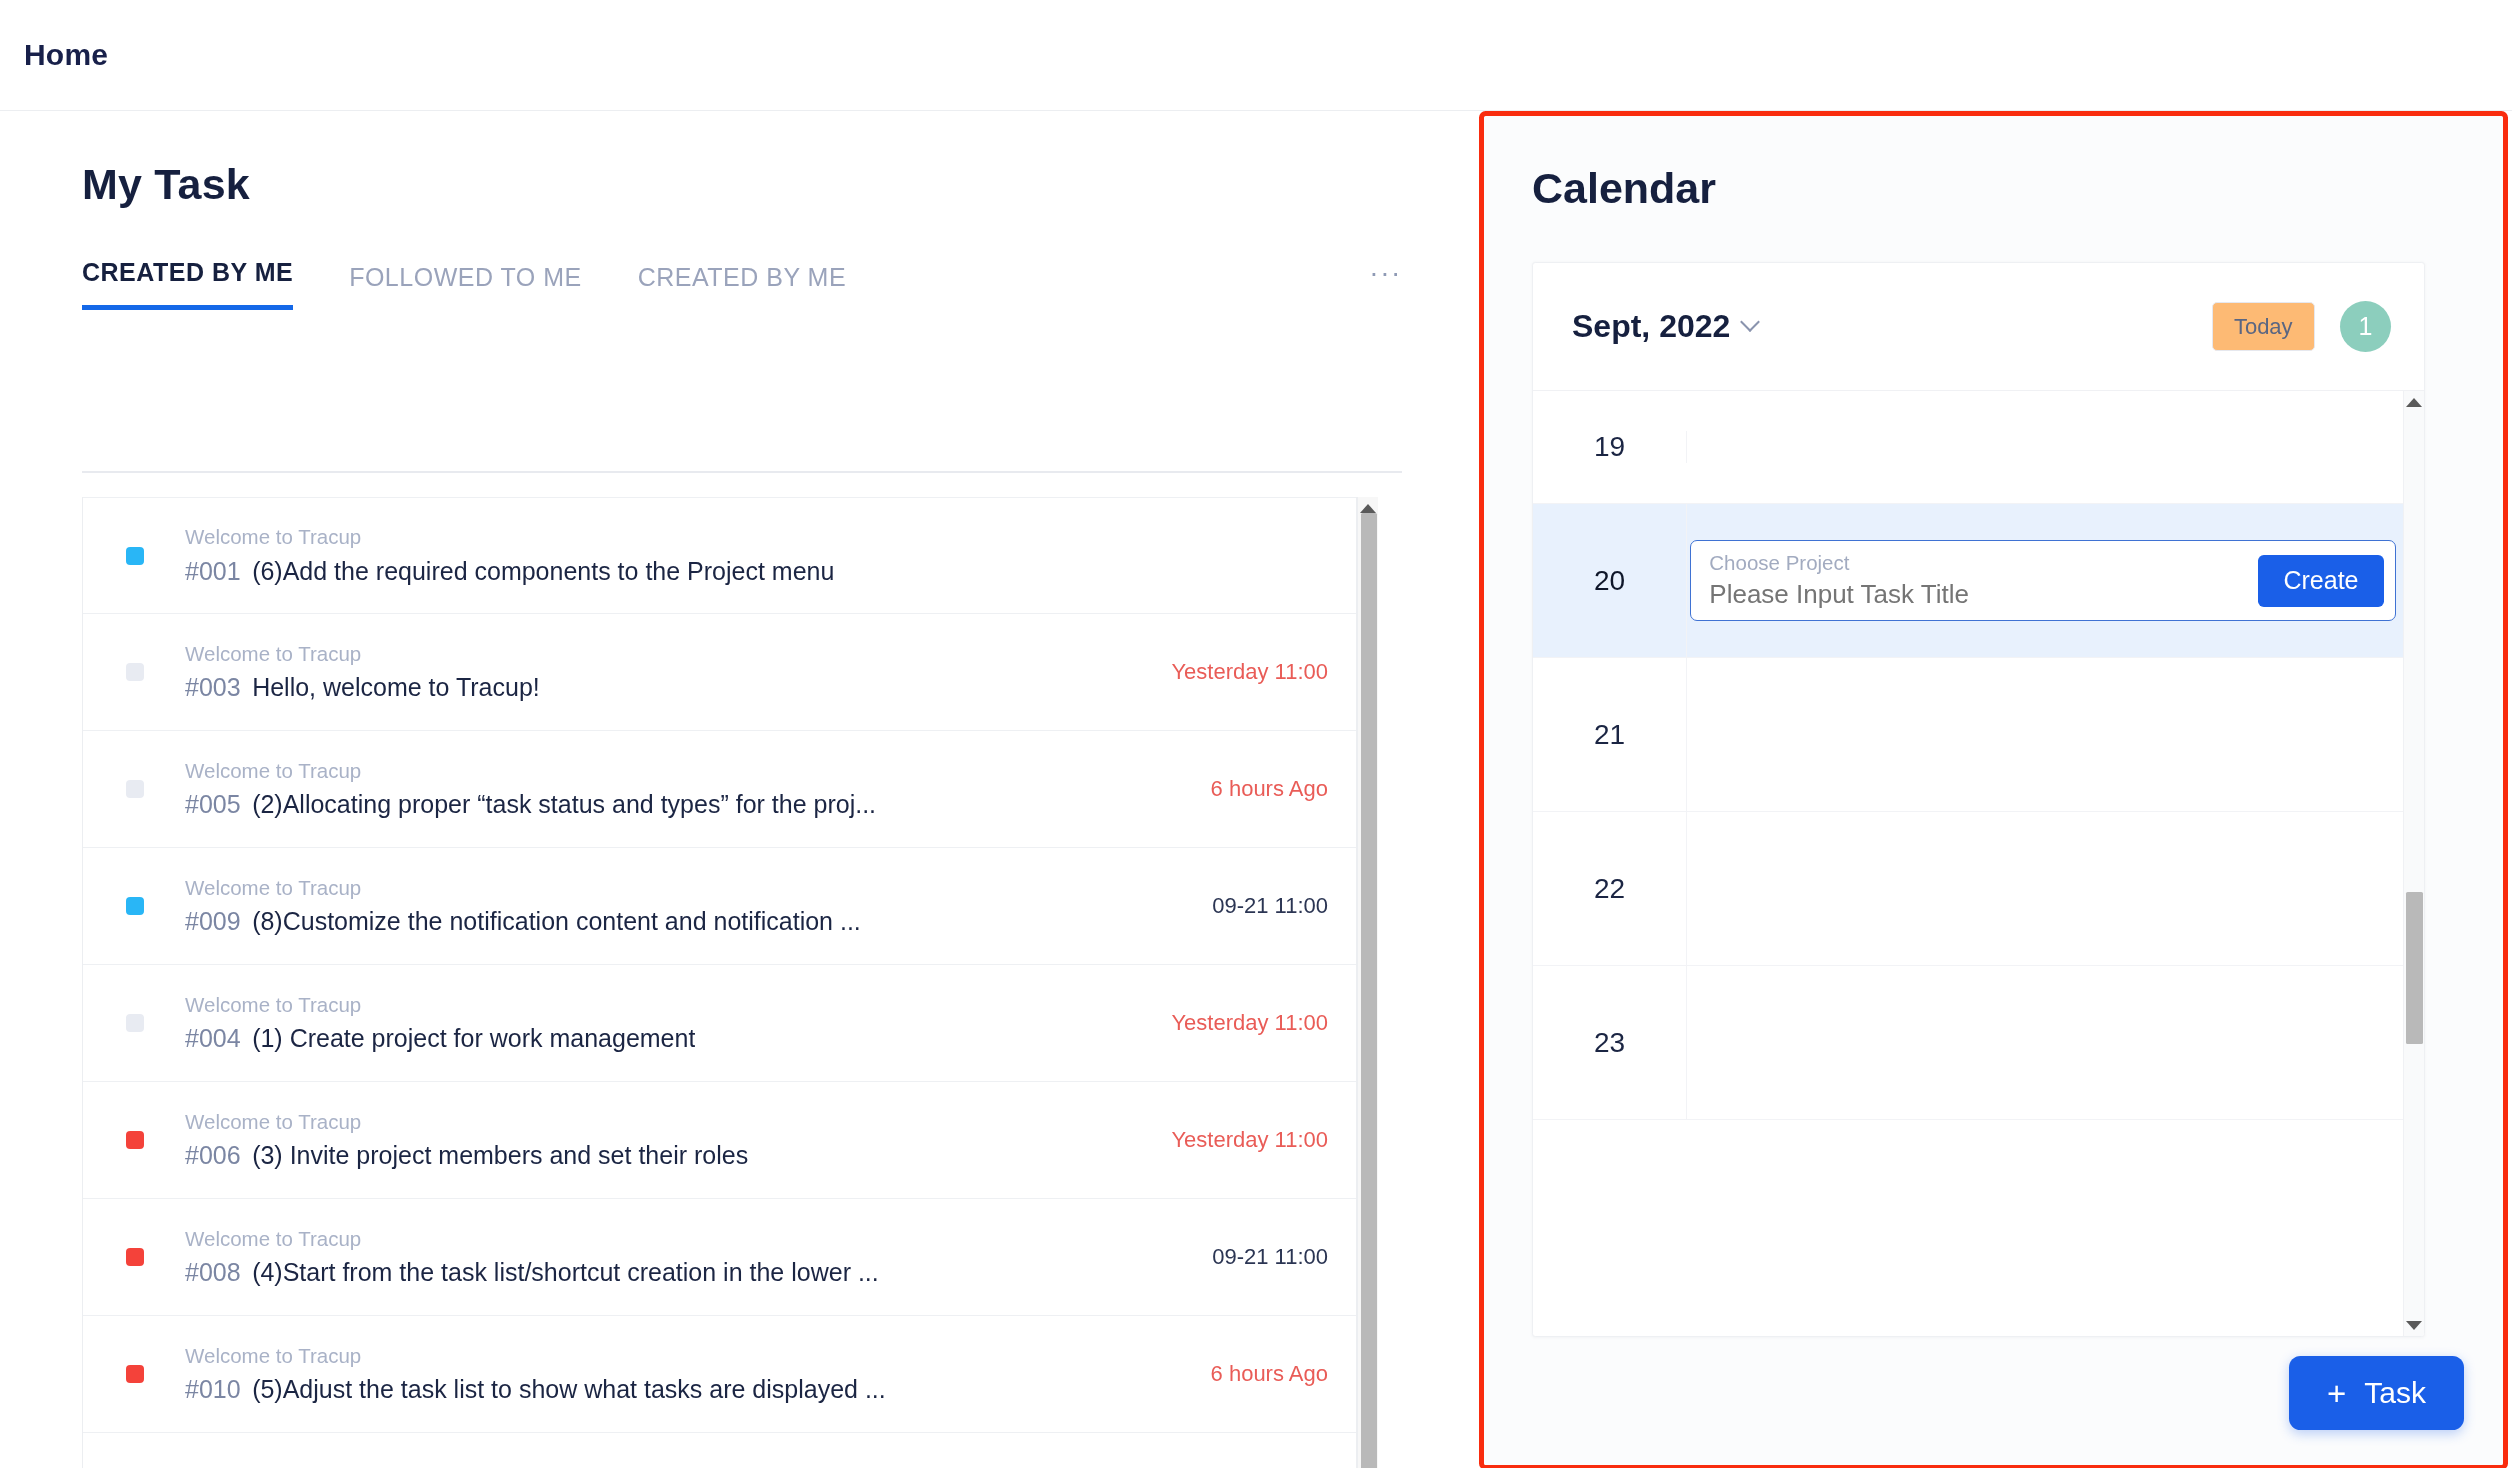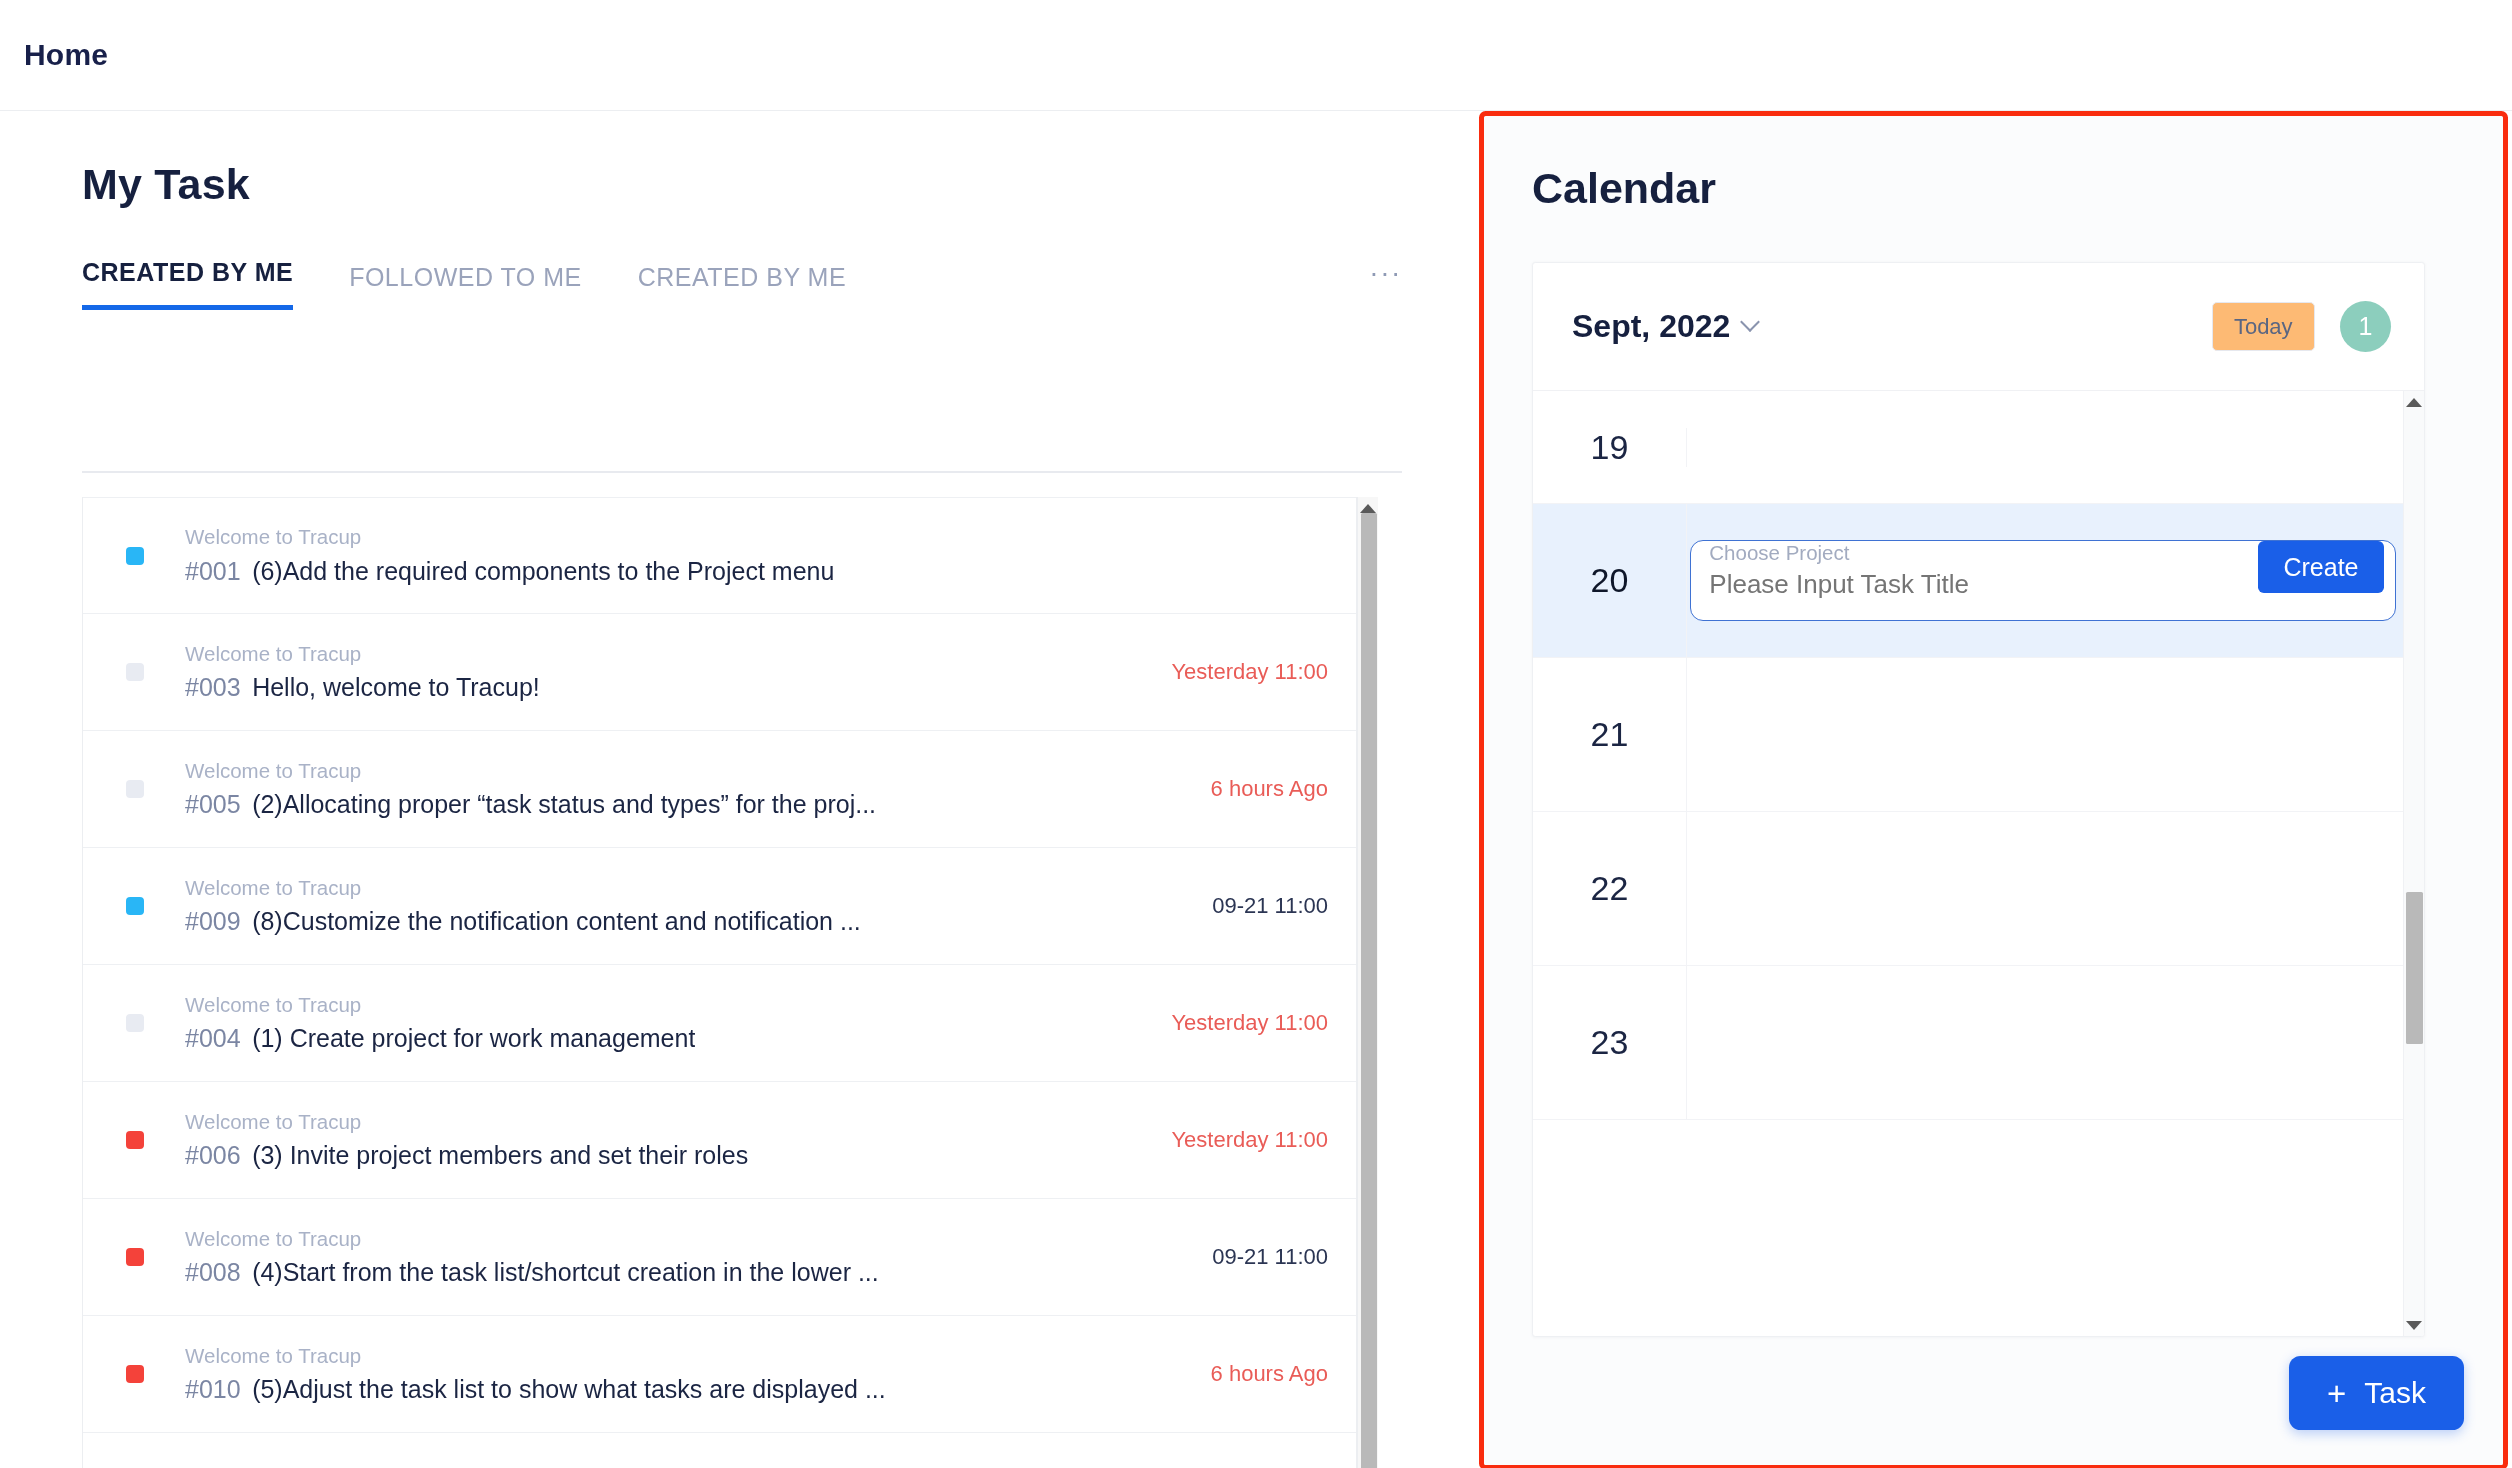--- a/index.html
+++ b/index.html
@@ -265,32 +265,32 @@
   .cal-day-row.selected { background: #e8f1fd; }
   .cal-day-row.selected .daynum { color: #0f172a; }
   .cal-daycol {
     width: 154px;
     flex: 0 0 auto;
     border-right: 0.8px solid #f2f3f6;
     display: flex;
     align-items: center;
     justify-content: center;
   }
-  .daynum { font-size: 34px; color: #1b2543; }
+  .daynum { font-size: 28px; color: #1b2543; }
   .cal-eventcol { flex: 1 1 auto; position: relative; display: flex; align-items: center; }
 
   .create-box {
     margin: 0 6.6px 0 3.3px;
     width: 100%;
     height: 81px;
     border: 1.6px solid #3f72d3;
     background: #fff;
-    border-radius: 13px;
-    display: flex;
-    align-items: flex-start;
+    border-radius: 7px;
+    display: flex;
+    align-items: center;
     padding: 0 11.5px 0 18px;
   }
   .create-fields { flex: 1 1 auto; min-width: 0; }
   .choose-project {
     font-size: 20.5px;
     color: #a2abc0;
     margin-bottom: 4.1px;
     cursor: pointer;
   }
   .task-title-input {

